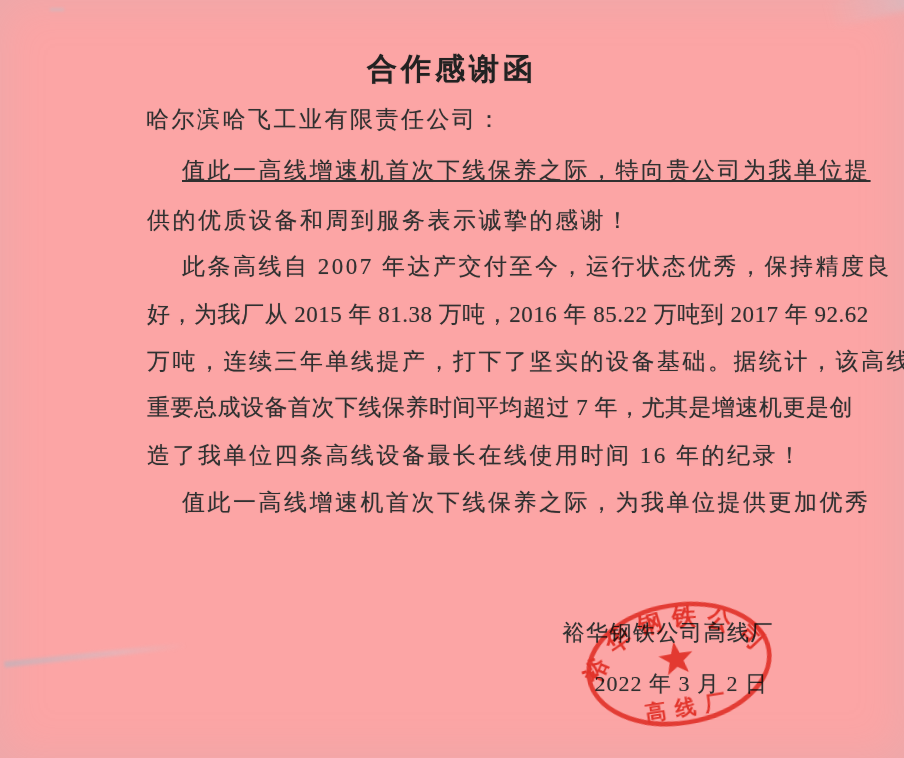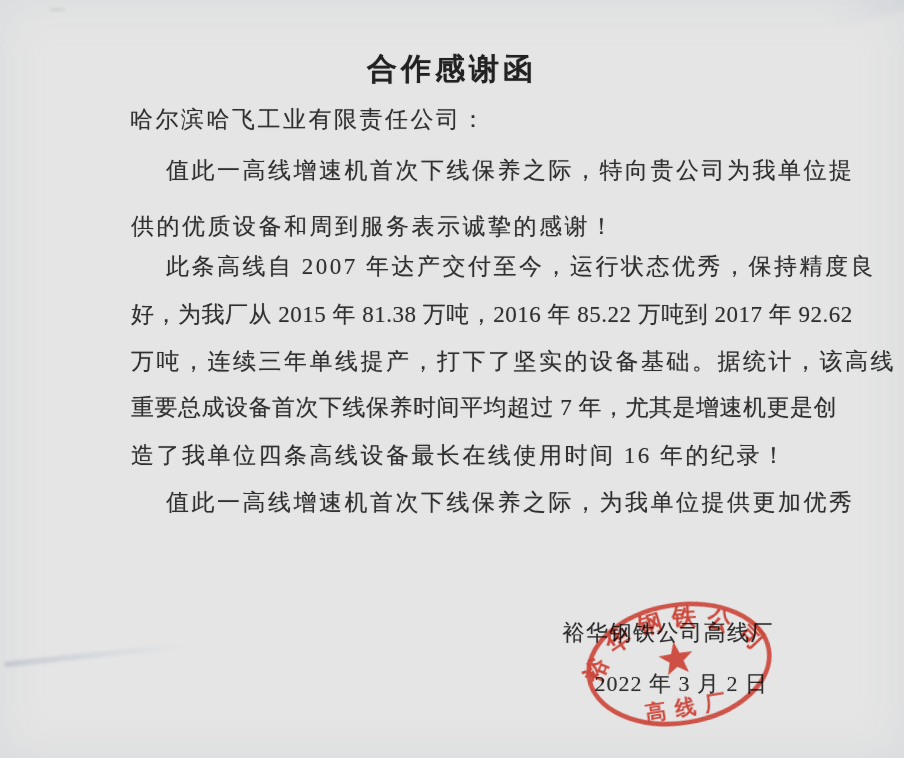--- a/index.html
+++ b/index.html
@@ -1,33 +1,34 @@
 <!DOCTYPE html>
 <html><head>
 <meta charset="utf-8">
 <style>
   html, body { margin: 0; padding: 0; background: #ffffff; }
   .page {
     position: relative;
     width: 904px;
     height: 758px;
-    background: #e5e5e5;
+    background: #fca5a5;
     overflow: hidden;
     font-family: "Liberation Serif", "DejaVu Serif", serif;
     color: #2e2e2e;
     box-shadow: inset 0 0 46px rgba(175,180,190,0.22);
   }
   
   .ln {
     position: absolute;
     white-space: nowrap;
     font-size: 23px;
     letter-spacing: 2.5px;
     color: #303030;
     text-shadow: 0 0 1px rgba(70,70,70,0.45);
+    margin-left: 16px;
   }
   .ln.tight { letter-spacing: 0.5px; }
   .title {
     position: absolute;
     top: 49px;
     left: 0;
     width: 100%;
     text-align: center;
     font-size: 30px;
     font-weight: 600;
@@ -75,22 +76,22 @@
 <div class="page">
 
   <div class="smudge top-right"></div>
   <div class="smudge top-left"></div>
   <div class="smudge bottom-left"></div>
 
   <div class="title">合作感谢函</div>
 
   <div class="ln" style="top:104px; left:130px;">哈尔滨哈飞工业有限责任公司：</div>
 
-  <div class="ln" style="top:155px; left:166px;">值此一高线增速机首次下线保养之际，特向贵公司为我单位提</div>
-  <div class="ln" style="top:211px; left:131px;">供的优质设备和周到服务表示诚挚的感谢！</div>
+  <div class="ln" style="top:155px; left:166px;text-decoration:underline;">值此一高线增速机首次下线保养之际，特向贵公司为我单位提</div>
+  <div class="ln" style="top:205px; left:131px;">供的优质设备和周到服务表示诚挚的感谢！</div>
   <div class="ln" style="top:251px; left:166px;">此条高线自 2007 年达产交付至今，运行状态优秀，保持精度良</div>
   <div class="ln tight" style="top:299px; left:131px;">好，为我厂从 2015 年 81.38 万吨，2016 年 85.22 万吨到 2017 年 92.62</div>
   <div class="ln" style="top:346px; left:131px;">万吨，连续三年单线提产，打下了坚实的设备基础。据统计，该高线</div>
   <div class="ln tight" style="top:392px; left:131px;text-align:right;">重要总成设备首次下线保养时间平均超过 7 年，尤其是增速机更是创</div>
   <div class="ln" style="top:440px; left:131px;">造了我单位四条高线设备最长在线使用时间 16 年的纪录！</div>
   <div class="ln" style="top:487px; left:166px;">值此一高线增速机首次下线保养之际，为我单位提供更加优秀</div>
 
   <div class="ln sign" style="top:618px;">裕华钢铁公司高线厂</div>
   <div class="ln date" style="top:669px;">2022 年 3 月 2 日</div>
 

